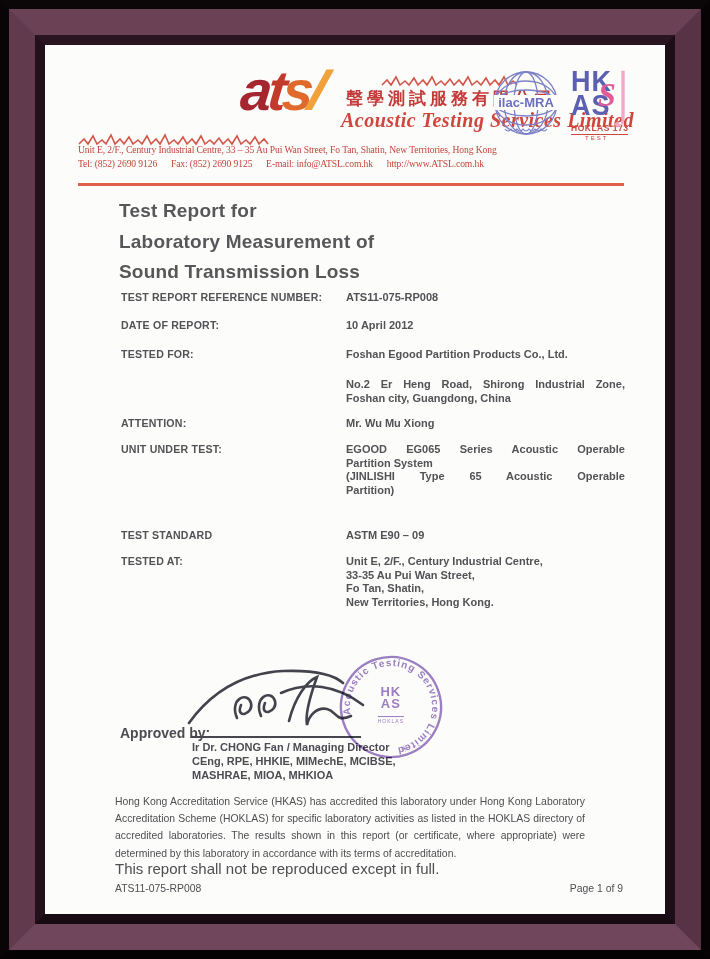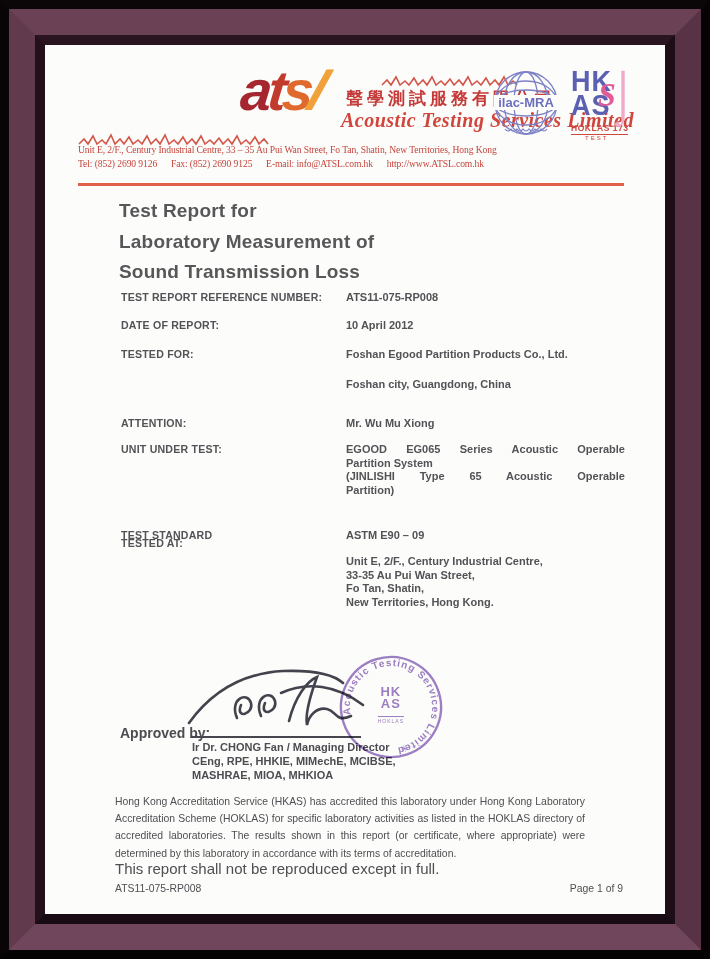--- a/index.html
+++ b/index.html
@@ -140,38 +140,39 @@
           <div class="flabel" style="top:246px">TEST REPORT REFERENCE NUMBER:</div>
           <div class="fvalue" style="top:246px">ATS11-075-RP008</div>
 
           <div class="flabel" style="top:274px">DATE OF REPORT:</div>
           <div class="fvalue" style="top:274px">10 April 2012</div>
 
           <div class="flabel" style="top:303px">TESTED FOR:</div>
           <div class="fvalue" style="top:303px">Foshan Egood Partition Products Co., Ltd.</div>
 
           <div class="fvalue" style="top:333px">
+            <div class="just">No.2 Er Heng Road, Shirong Industrial Zone,</div>
             <div>Foshan city, Guangdong, China</div>
           </div>
 
           <div class="flabel" style="top:372px">ATTENTION:</div>
           <div class="fvalue" style="top:372px">Mr. Wu Mu Xiong</div>
 
           <div class="flabel" style="top:398px">UNIT UNDER TEST:</div>
           <div class="fvalue" style="top:398px">
             <div class="just">EGOOD EG065 Series Acoustic Operable</div>
             <div>Partition System</div>
             <div class="just">(JINLISHI Type 65 Acoustic Operable</div>
             <div>Partition)</div>
           </div>
 
           <div class="flabel" style="top:484px">TEST STANDARD</div>
           <div class="fvalue" style="top:484px">ASTM E90 – 09</div>
 
-          <div class="flabel" style="top:492px">TESTED AT:</div>
+          <div class="flabel" style="top:510px">TESTED AT:</div>
           <div class="fvalue" style="top:510px">
             <div>Unit E, 2/F., Century Industrial Centre,</div>
             <div>33-35 Au Pui Wan Street,</div>
             <div>Fo Tan, Shatin,</div>
             <div>New Territories, Hong Kong.</div>
           </div>
 
           <div class="approved-label">Approved by:</div>
 
           <svg class="sig-svg" width="182" height="86" viewBox="0 0 182 86">

